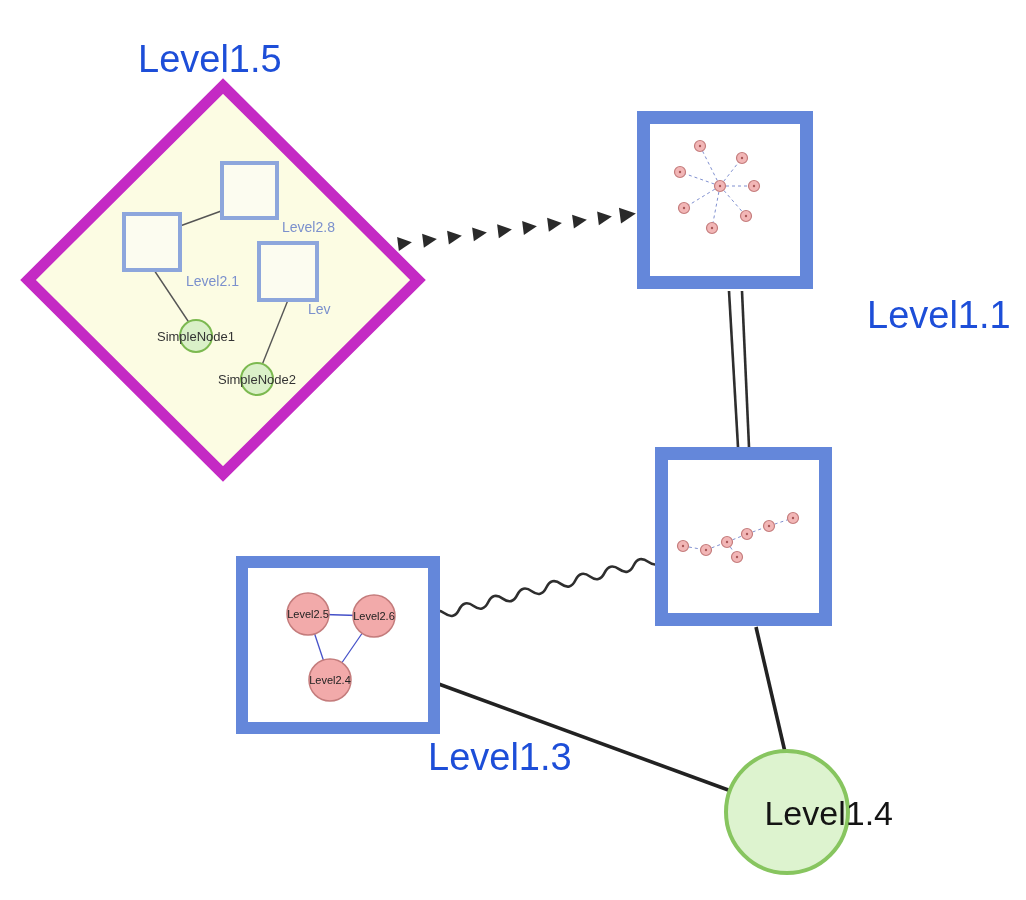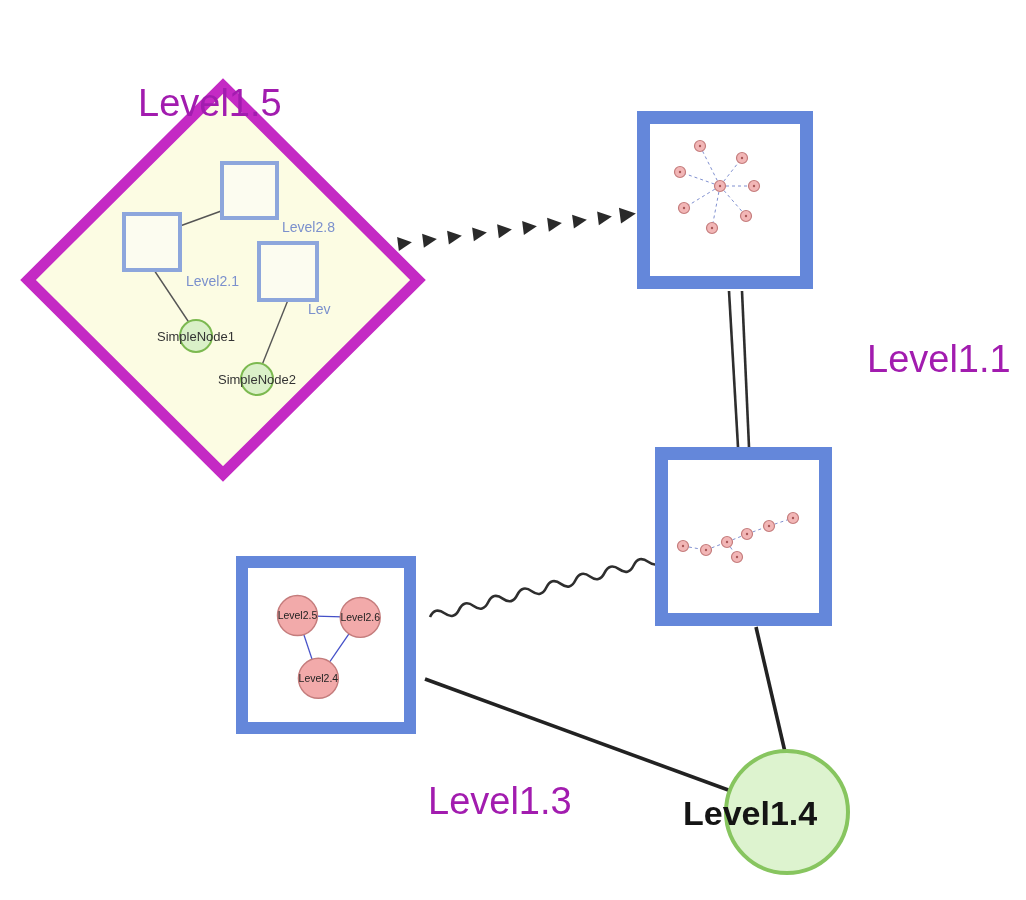--- a/index.html
+++ b/index.html
@@ -2,23 +2,23 @@
 <html><head>
 <meta charset="utf-8">
 <style>
   html,body{margin:0;padding:0;background:#ffffff;}
   .canvas{position:relative;width:1026px;height:900px;background:#ffffff;
           font-family:"Liberation Sans",sans-serif;overflow:hidden;}
   svg.layer{position:absolute;left:0;top:0;}
   svg.diamond-svg{position:absolute;left:20px;top:78px;}
   .group-node{position:absolute;background:#ffffff;border:13px solid #6487da;
               box-sizing:border-box;display:flex;align-items:center;justify-content:center;}
-  .big-label{position:absolute;font-size:38px;color:#a21caf;white-space:nowrap;line-height:1.05;margin-top:44px;}
+  .big-label{position:absolute;font-size:38px;color:#1d4ed8;white-space:nowrap;line-height:1.05;}
   .black-label{position:absolute;font-size:34px;color:#141414;white-space:nowrap;
-               width:210px;text-align:left;font-weight:bold;}
+               width:210px;text-align:right;}
   .big-circle{position:absolute;border-radius:50%;box-sizing:border-box;
               background:#ddf3cf;border:4px solid #87c55f;}
   text{font-family:"Liberation Sans",sans-serif;}
   .inner-blue{fill:#7b90cd;font-size:14px;}
   .inner-dark{fill:#333333;font-size:13px;}
   .tri-label{fill:#222222;font-size:11px;}
   .mid{text-anchor:middle;}
   .mini-edge{stroke:#8090d0;stroke-width:1;stroke-dasharray:3 3;fill:none;}
   .mini-node{fill:#f2b6b6;stroke:#c47c7c;stroke-width:1.2;}
   .mini-dot{fill:#a85858;}
@@ -132,21 +132,21 @@
         <circle class="mini-node" cx="101" cy="65" r="5.5"></circle>
           <circle class="mini-dot" cx="101" cy="65" r="1.2"></circle>
         <circle class="mini-node" cx="125" cy="57" r="5.5"></circle>
           <circle class="mini-dot" cx="125" cy="57" r="1.2"></circle>
         <circle class="mini-node" cx="69" cy="96" r="5.5"></circle>
           <circle class="mini-dot" cx="69" cy="96" r="1.2"></circle>
       </g>
     </svg>
   </div>
 
-  <div class="group-node" style="left:236px;top:556px;width:180px;height:178px;border-width:12px">
+  <div class="group-node" style="left:236px;top:556px;width:204px;height:178px;border-width:12px">
     <svg width="164" height="154" viewBox="0 0 164 154">
       <g>
         <line class="tri-edge" x1="52" y1="46" x2="118" y2="48"></line>
         <line class="tri-edge" x1="52" y1="46" x2="74" y2="112"></line>
         <line class="tri-edge" x1="118" y1="48" x2="74" y2="112"></line>
       </g>
       <circle class="tri-node" cx="52" cy="46" r="21"></circle>
       <circle class="tri-node" cx="118" cy="48" r="21"></circle>
       <circle class="tri-node" cx="74" cy="112" r="21"></circle>
       <text class="tri-label mid" x="52" y="50">Level2.5</text>

